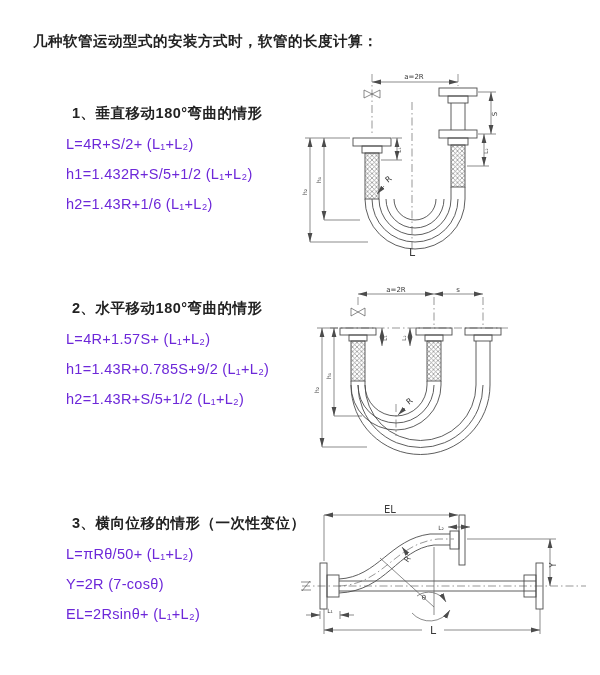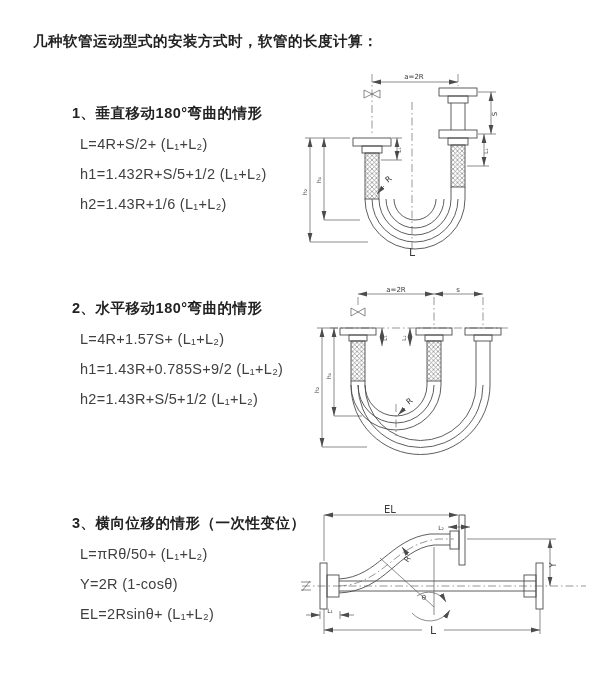--- a/index.html
+++ b/index.html
@@ -10,21 +10,21 @@
   .page-title{
     position:absolute;left:33px;top:24px;font-size:14.5px;font-weight:700;
     letter-spacing:0.5px;color:#222;margin-top:8px;
   }
   .sec{position:absolute;left:0;width:310px;}
   .sec-h{
     position:absolute;left:44px;top:0;font-size:14.5px;font-weight:700;
     letter-spacing:0.5px;color:#222;white-space:nowrap;margin-left:28px;
   }
   .sec-f{
-    position:absolute;left:80px;font-size:14.5px;color:#404040;
+    position:absolute;left:66px;font-size:14.5px;color:#6d28d9;
     letter-spacing:0.3px;white-space:nowrap;
   }
   .dwg{position:absolute;}
   svg text{font-family:"DejaVu Sans","Liberation Sans",sans-serif;fill:#3a3a3a;}
   svg .ln{stroke:#4c4c4c;stroke-width:0.9;fill:none;}
   svg .thin{stroke:#5a5a5a;stroke-width:0.7;fill:none;}
   svg .cl{stroke:#6a6a6a;stroke-width:0.7;fill:none;stroke-dasharray:8 3 1.5 3;}
   svg .braid{stroke:#4c4c4c;stroke-width:0.9;}
 </style>
 </head>
@@ -182,21 +182,21 @@
   <path class="thin" d="M98,44 V62" marker-start="url(#ar2)" marker-end="url(#ar2)"></path>
   <text x="94" y="54" font-size="5.5" text-anchor="middle" transform="rotate(-90 94 54)">L₂</text>
 
   <text x="97" y="121" font-size="8" transform="rotate(-40 97 121)">R</text>
   <path class="thin" d="M93,124 L86,131" marker-end="url(#ar2)"></path>
 </svg>
 
 <div class="sec" style="top:514px">
   <div class="sec-h">3、横向位移的情形（一次性变位）</div>
   <div class="sec-f" style="top:32px">L=πRθ/50+ (L₁+L₂)</div>
-  <div class="sec-f" style="top:62px">Y=2R (1-cosθ)</div>
+  <div class="sec-f" style="top:62px">Y=2R (7-cosθ)</div>
   <div class="sec-f" style="top:92px">EL=2Rsinθ+ (L₁+L₂)</div>
 </div>
 
 <svg class="dwg" style="left:298px;top:503px" width="292" height="142" viewBox="0 0 292 142">
   <defs>
     <marker id="ar3" viewBox="0 0 9 6" refX="9" refY="3" markerWidth="9" markerHeight="6" orient="auto-start-reverse" markerUnits="userSpaceOnUse">
       <path d="M0,0.6 L9,3 L0,5.4 Z" fill="#4c4c4c"></path>
     </marker>
   </defs>
 

